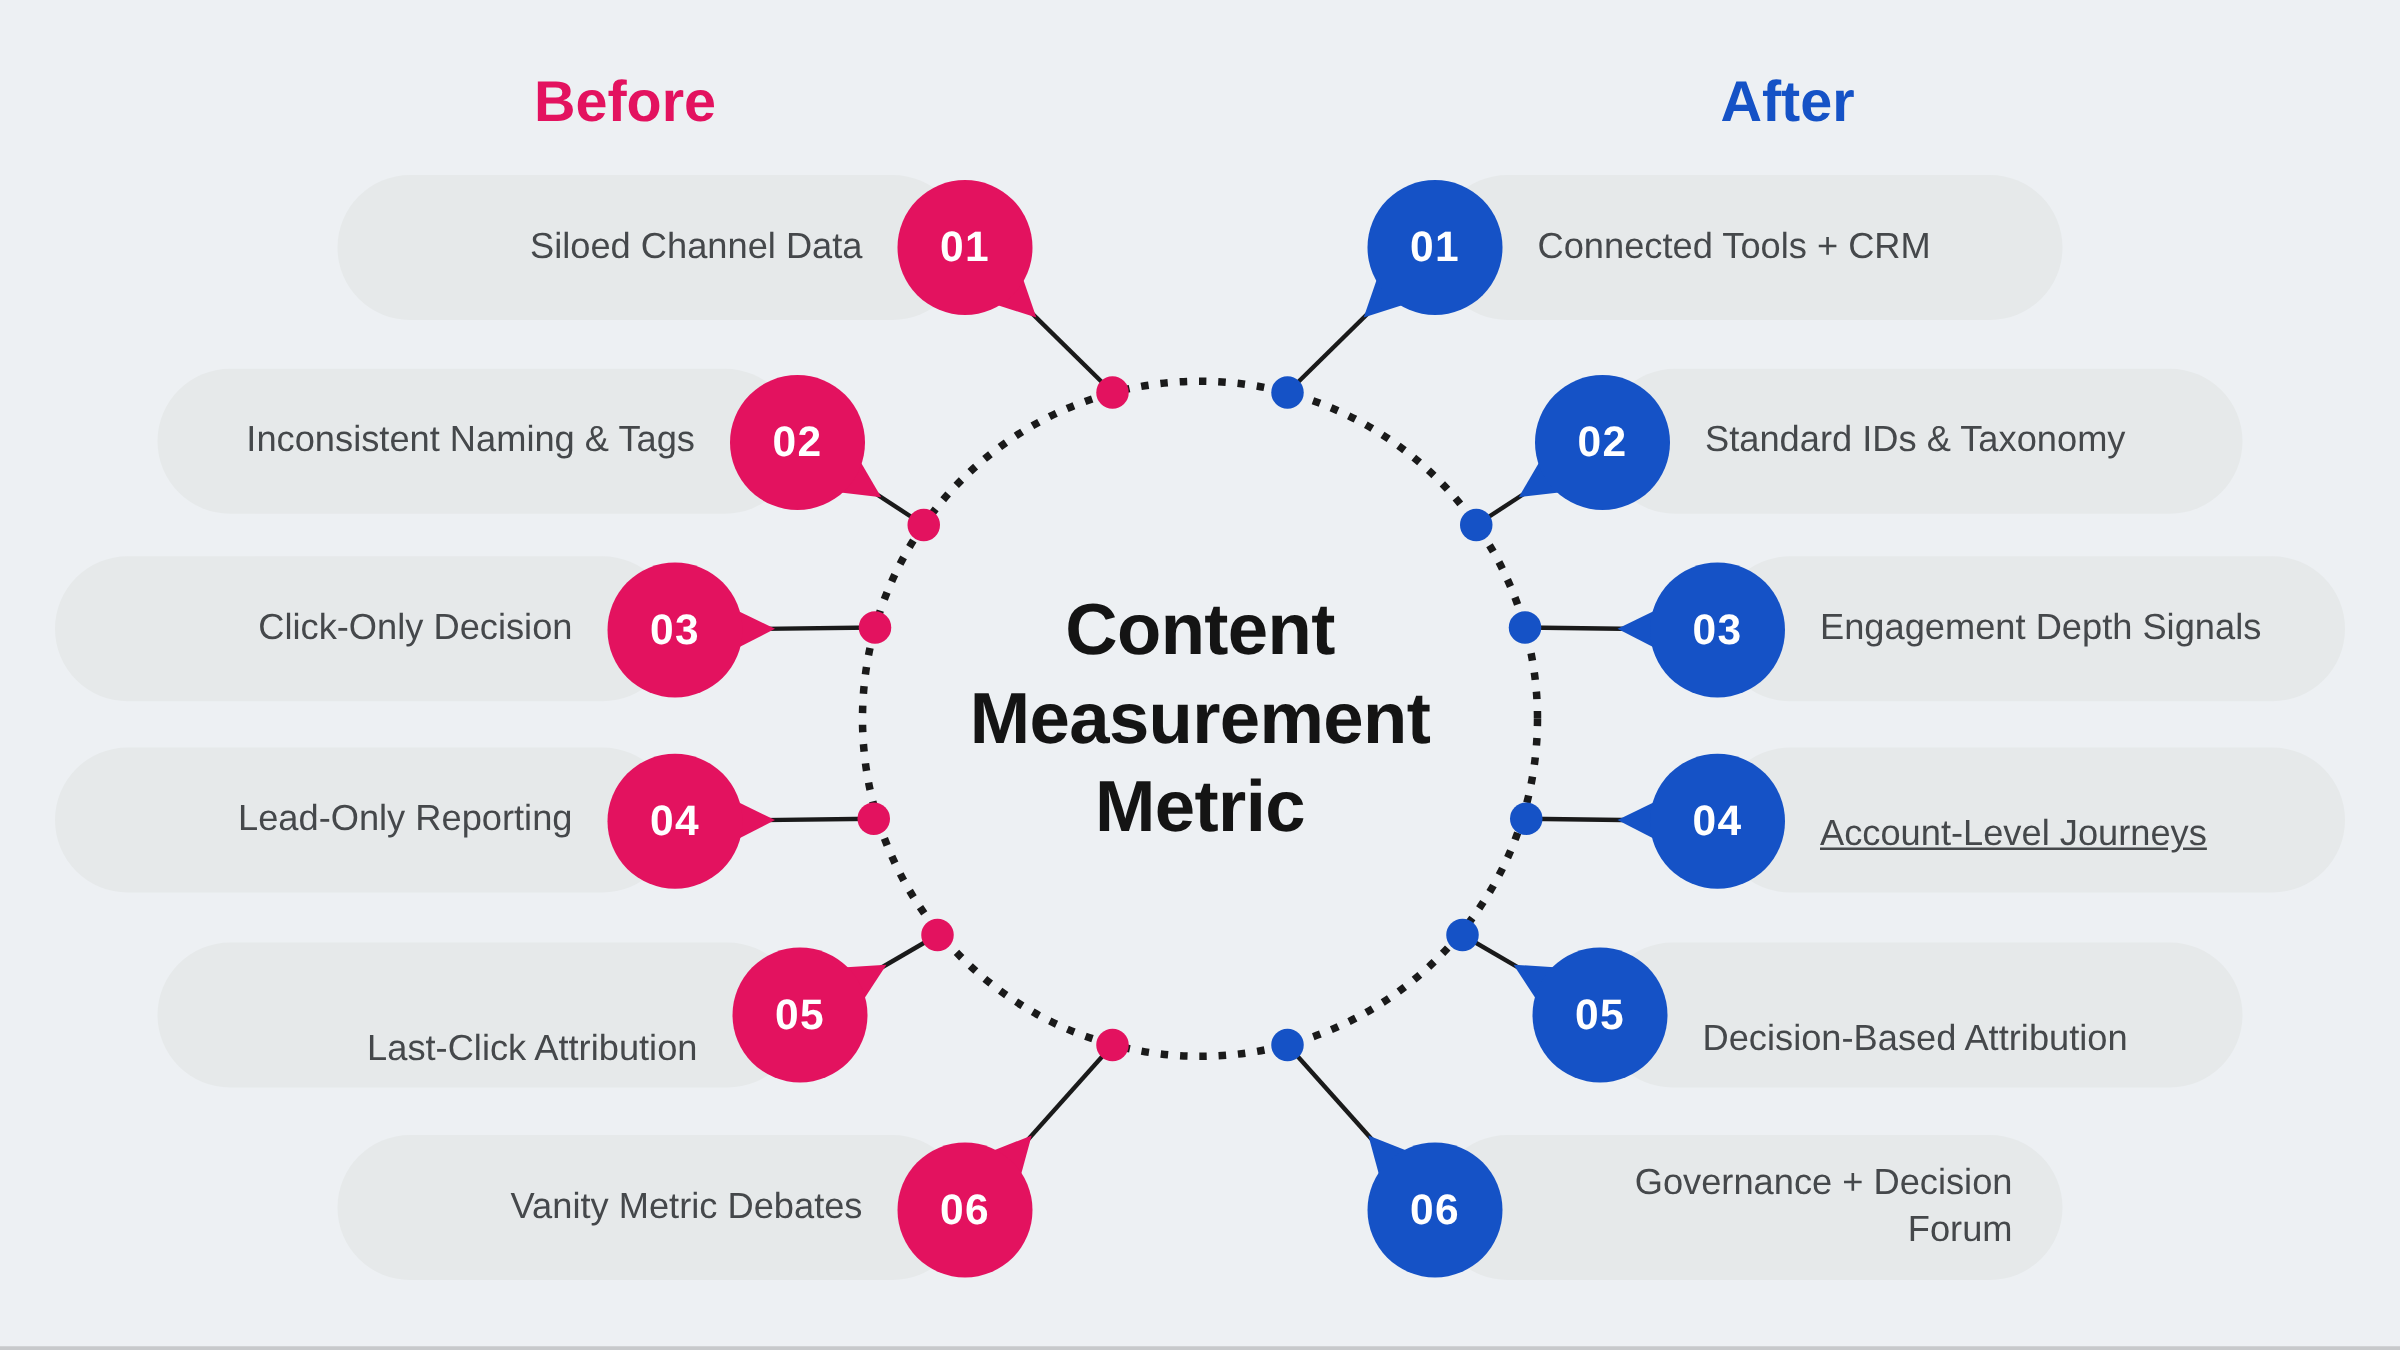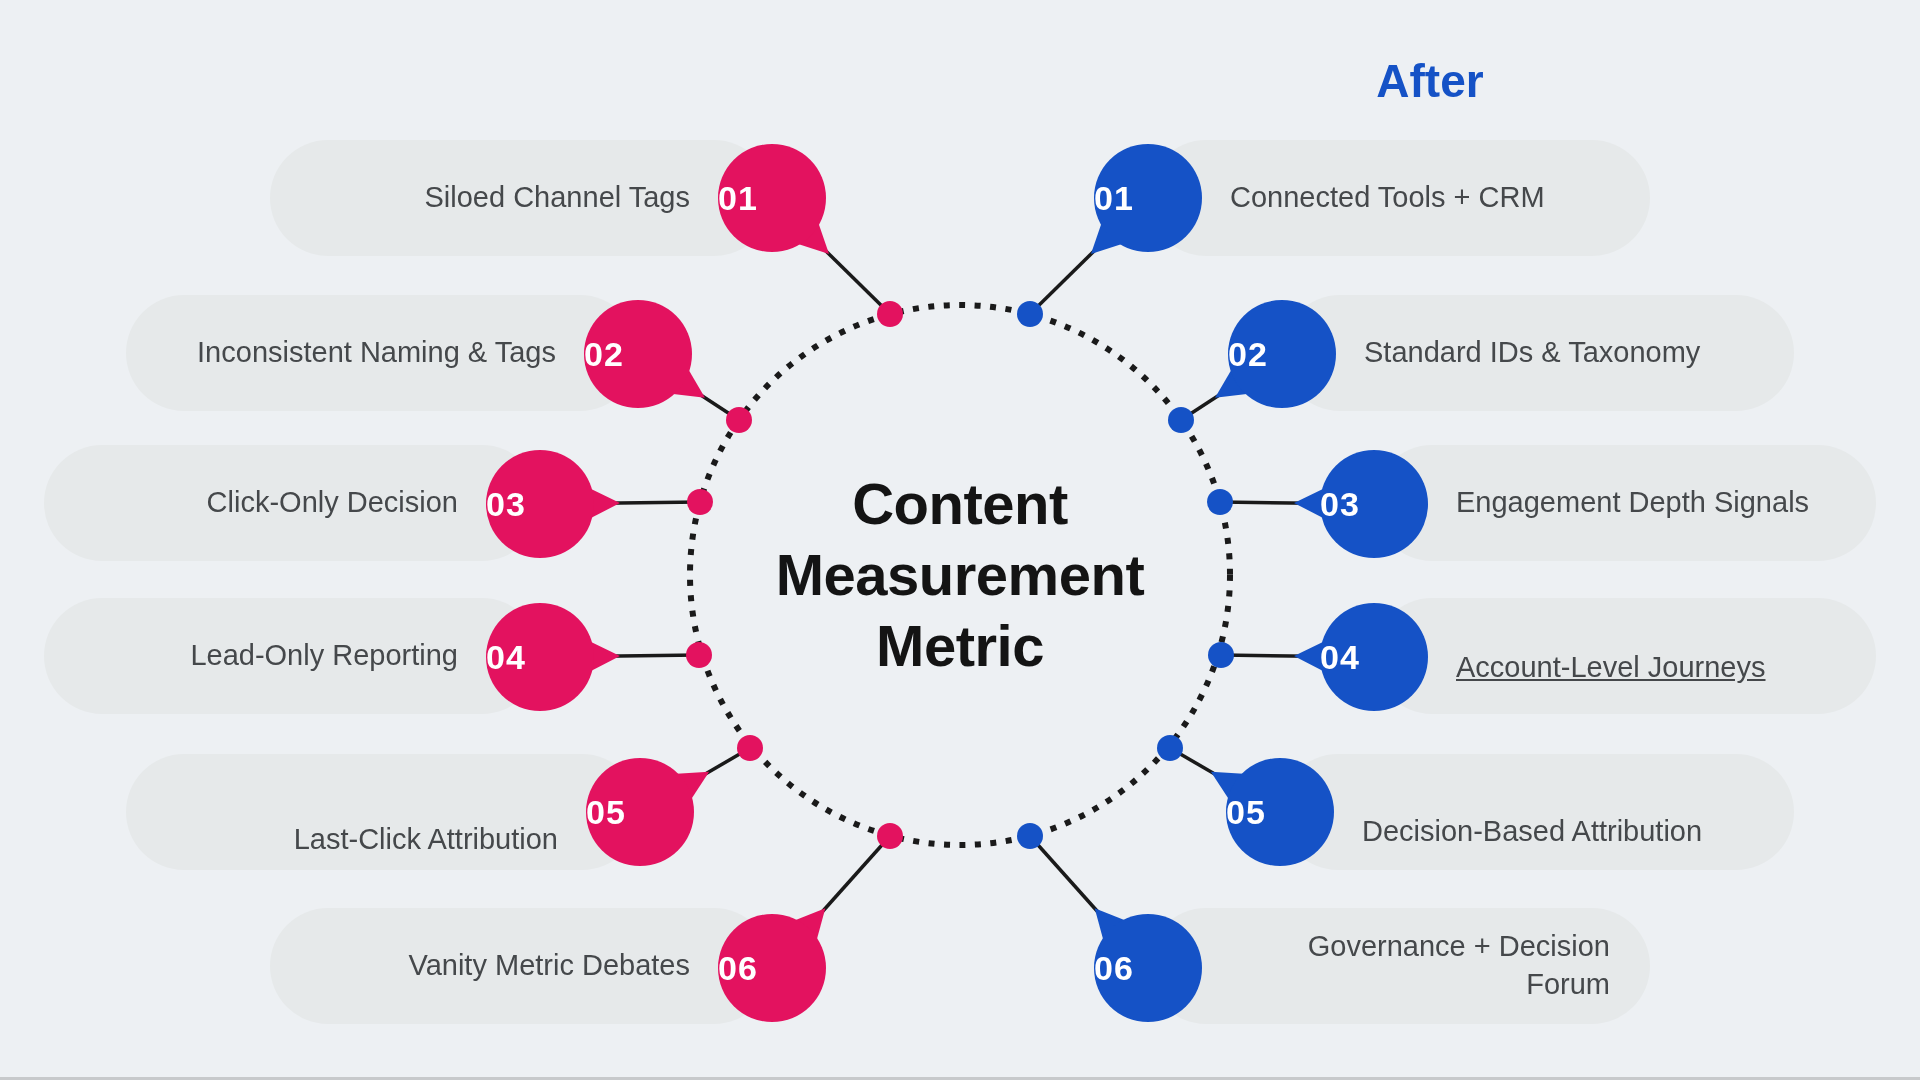--- a/index.html
+++ b/index.html
@@ -15,21 +15,21 @@
   }
   .side-title.before{left:300px;}
   .side-title.after{left:1230px;}
   .pill{
     position:absolute;height:116px;border-radius:58px;
     background:#E6E9EA;z-index:1;
   }
   #wires{position:absolute;left:0;top:0;z-index:2;}
   .badge{
     position:absolute;width:108px;height:108px;border-radius:50%;
-    display:flex;align-items:center;z-index:3;
+    display:flex;align-items:center;justify-content:center;z-index:3;
   }
   .badge span{
     color:#ffffff;font-size:34px;font-weight:700;letter-spacing:1px;
   }
   .label{
     position:absolute;height:116px;display:flex;align-items:center;z-index:3;
     font-size:29px;color:#45484B;line-height:1.3;
   }
   .label.l{justify-content:flex-end;text-align:right;}
   .label.r{justify-content:flex-start;text-align:right;}
@@ -41,20 +41,21 @@
   .bottom-edge{
     position:absolute;left:0;bottom:0;width:1920px;height:3px;
     background:#C7C9CB;z-index:4;
   }
 </style>
 </head>
 <body>
 
 <div class="canvas">
 
+  <div class="side-title before" style="color: rgb(227, 18, 95);">Before</div>
   <div class="side-title after" style="color: rgb(21, 82, 198);">After</div>
 
   <svg id="wires" width="1920" height="1080">
       <circle cx="960" cy="575" r="270" fill="none" stroke="#1A1A1A" stroke-width="6" stroke-dasharray="6 9.5"></circle>
       <line x1="772" y1="198" x2="890" y2="314" stroke="#1A1A1A" stroke-width="3.5"></line>
       <polygon points="786.5042247189176,240.30398876350952 829.0499505610757,254.08300224648121 814.5457258421582,211.7790134829717" fill="#E3125F"></polygon>
       <circle cx="890" cy="314" r="13" fill="#E3125F"></circle>
       <line x1="638" y1="354" x2="739" y2="420" stroke="#1A1A1A" stroke-width="3.5"></line>
       <polygon points="660.5441031582297,392.62335320490826 704.9692476170942,397.7620826012694 682.4251444588645,359.13872939636116" fill="#E3125F"></polygon>
       <circle cx="739" cy="420" r="13" fill="#E3125F"></circle>
@@ -94,21 +95,21 @@
     <div>Content</div>
     <div>Measurement</div>
     <div>Metric</div>
   </div>
 
   <div>
     <div class="pill" style="left: 270px; top: 140px; width: 502px;"></div>
     <div class="badge" style="left: 718px; top: 144px; background: rgb(227, 18, 95);">
         <span>01</span>
       </div>
-    <div class="label l" style="top: 140px; left: 294px; width: 396px;">Siloed Channel Tags</div>
+    <div class="label l" style="top: 140px; left: 294px; width: 396px;">Siloed Channel Data</div>
   </div>
   <div>
     <div class="pill" style="left: 126px; top: 295px; width: 512px;"></div>
     <div class="badge" style="left: 584px; top: 300px; background: rgb(227, 18, 95);">
         <span>02</span>
       </div>
     <div class="label l" style="top: 295px; left: 150px; width: 406px;">Inconsistent Naming &amp; Tags</div>
   </div>
   <div>
     <div class="pill" style="left: 44px; top: 445px; width: 496px;"></div>

